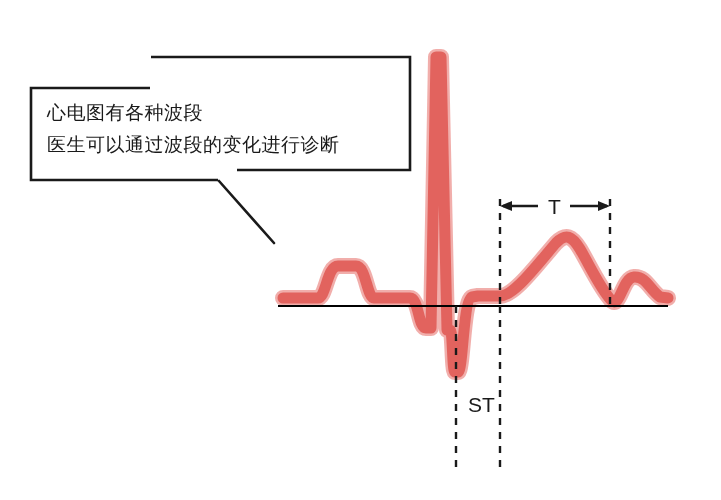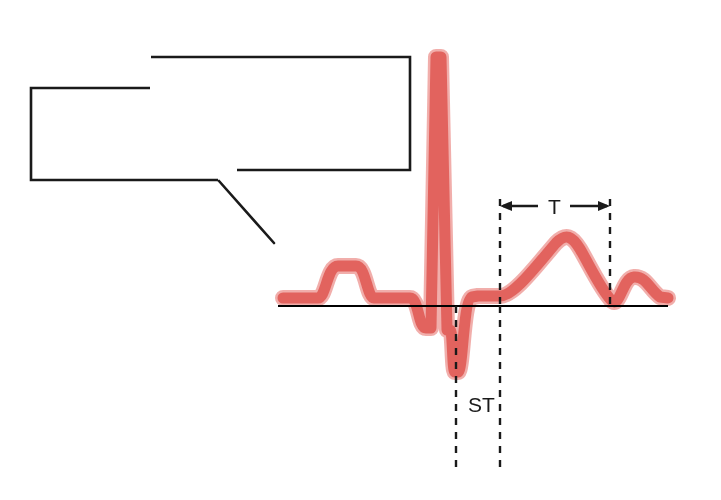--- a/index.html
+++ b/index.html
@@ -123,14 +123,18 @@
       <polygon points="500,206 512,201 512,211" fill="#1a1a1a"></polygon>
 
       <line x1="570" y1="206" x2="607" y2="206" stroke="#1a1a1a" stroke-width="2.4"></line>
       <polygon points="610,206 598,201 598,211" fill="#1a1a1a"></polygon>
 
       <text x="548" y="214" font-size="21" font-family="Liberation Sans, DejaVu Sans, sans-serif" fill="#1a1a1a">T</text>
     </g>
 
   </svg>
 
+  <div class="callout-text">
+    <span class="callout-line">心电图有各种波段</span>
+    <span class="callout-line">医生可以通过波段的变化进行诊断</span>
+  </div>
 
 </div>
 
 </body></html>

